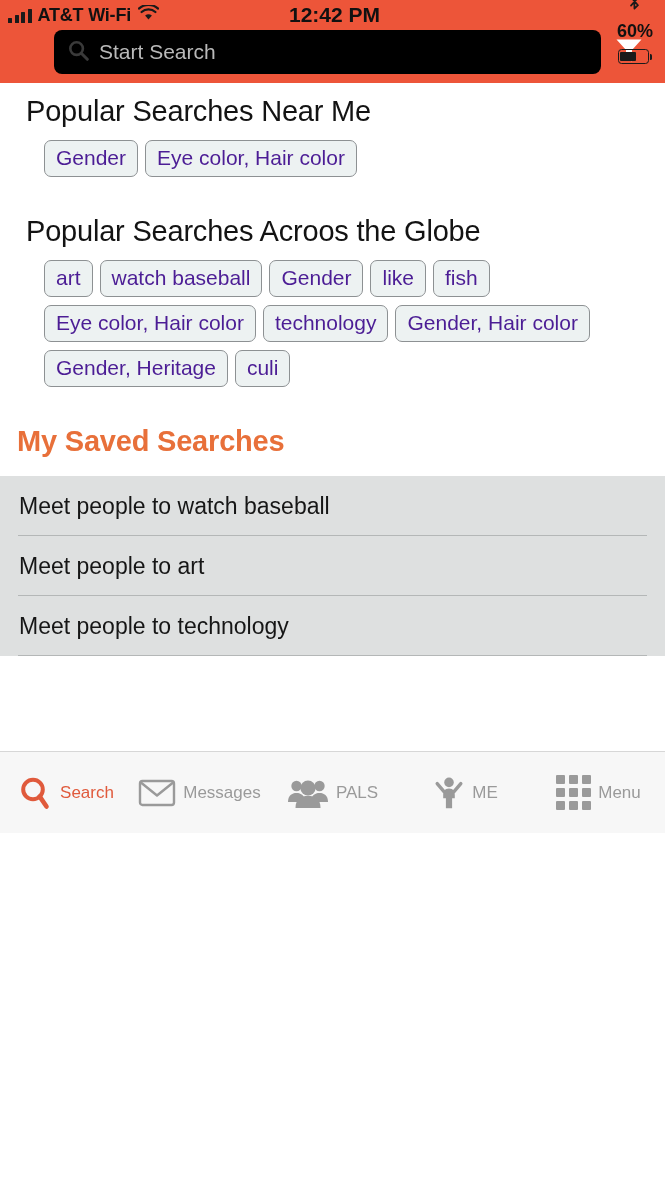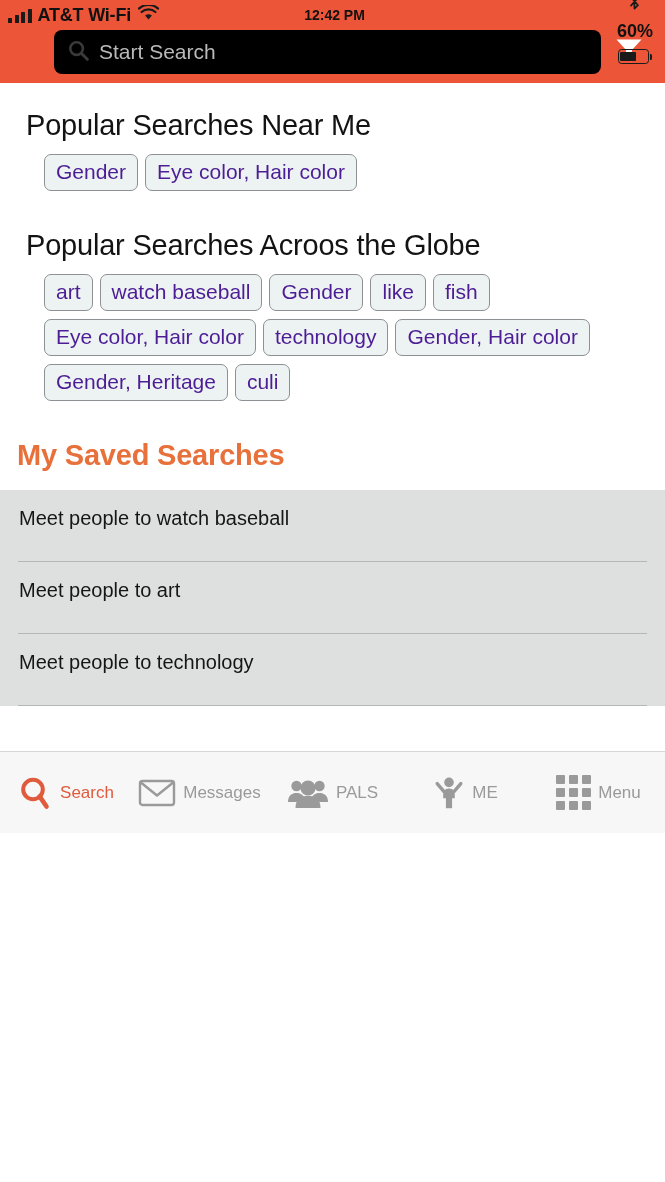--- a/index.html
+++ b/index.html
@@ -23,21 +23,21 @@
   .signal i { display:block; width:4px; background:#1a1a1a; border-radius:0.5px; }
   .signal i:nth-child(1){ height:5px; }
   .signal i:nth-child(2){ height:8px; }
   .signal i:nth-child(3){ height:11px; }
   .signal i:nth-child(4){ height:14px; }
   .carrier { font-size:18px; font-weight:bold; color:#111; letter-spacing:-0.2px; }
   .wifi { margin-left:1px; display:block; }
 
   .sb-center {
     position:absolute; left:4px; right:0; text-align:center;
-    font-size:14px; font-weight:bold; color:#111; pointer-events:none;
+    font-size:21px; font-weight:bold; color:#111; pointer-events:none;
   }
   .sb-right { margin-left:auto; display:flex; align-items:center; gap:7px; z-index:2;flex-direction:column; }
   .battpct { font-size:18px; font-weight:bold; color:#111; }
   .battery { display:flex; align-items:center; }
   .batt-body {
     width:31px; height:15px; border:1.8px solid #1a1a1a; border-radius:3.5px;
     padding:1.6px; display:flex;
   }
   .batt-fill { height:100%; background:#1a1a1a; border-radius:1px; }
   .batt-cap { width:2px; height:6px; background:#1a1a1a; border-radius:0 1.5px 1.5px 0; margin-left:1.2px; }
@@ -48,40 +48,40 @@
     flex:1; height:44px; background:#000000; border-radius:8px;
     display:flex; align-items:center; padding:0 14px; gap:10px;
   }
   .search-ph { font-size:21px; color:#b9b9b9; }
   .filter-btn {
     width:56px; height:44px; display:flex; align-items:center; justify-content:center;
     background:transparent; border:none; cursor:pointer;
   }
 
   
-  .body { flex:1 1 auto; background:#fff; overflow:hidden;margin-top:14px; }
+  .body { flex:1 1 auto; background:#fff; overflow:hidden; }
 
   .section-title {
     font-size:29px; color:#131313; font-weight:normal;
     padding:12px 0 0 26px; letter-spacing:-0.2px;
   }
   .tagwrap { display:flex; flex-wrap:wrap; padding:12px 14px 0 44px; gap:8px 7px; max-width:665px; }
   .tag {
     background:#EDF2F2; border:1.6px solid #8d9193; border-radius:7px;
     font-size:21px; color:#4c1d95; padding:6px 11px 7px; line-height:1.05;
     white-space:nowrap; cursor:pointer;
   }
 
   .saved-title {
     font-size:29px; font-weight:bold; color:#E8703A;
     padding:38px 0 0 17px; letter-spacing:-0.2px;
   }
   .saved-list { background:#DEE0E0; margin-top:18px; width:100%; }
   .saved-item {
-    font-size:20px; color:#161616; padding:17px 0 32px 19px;
+    font-size:23px; color:#161616; padding:17px 0 16px 19px;
     position:relative; cursor:pointer;
   }
   .saved-item::after {
     content:""; position:absolute; left:18px; right:18px; bottom:0;
     height:1.5px; background:#b4b7b7;
   }
 
   
   .tabbar {
     flex:0 0 auto; height:82px; background:#F7F7F7;

